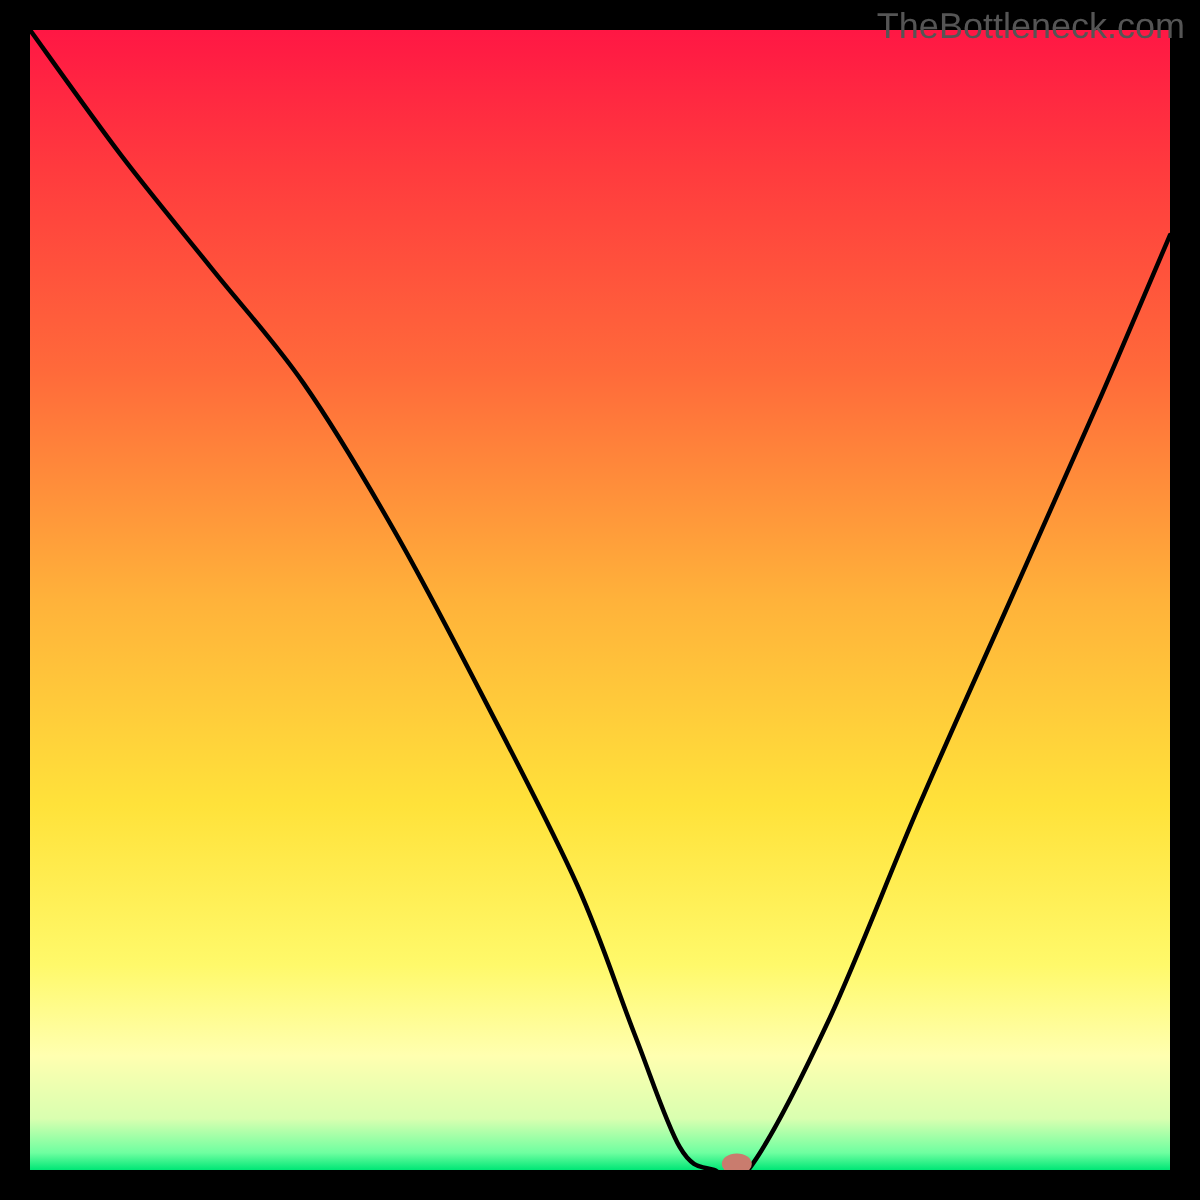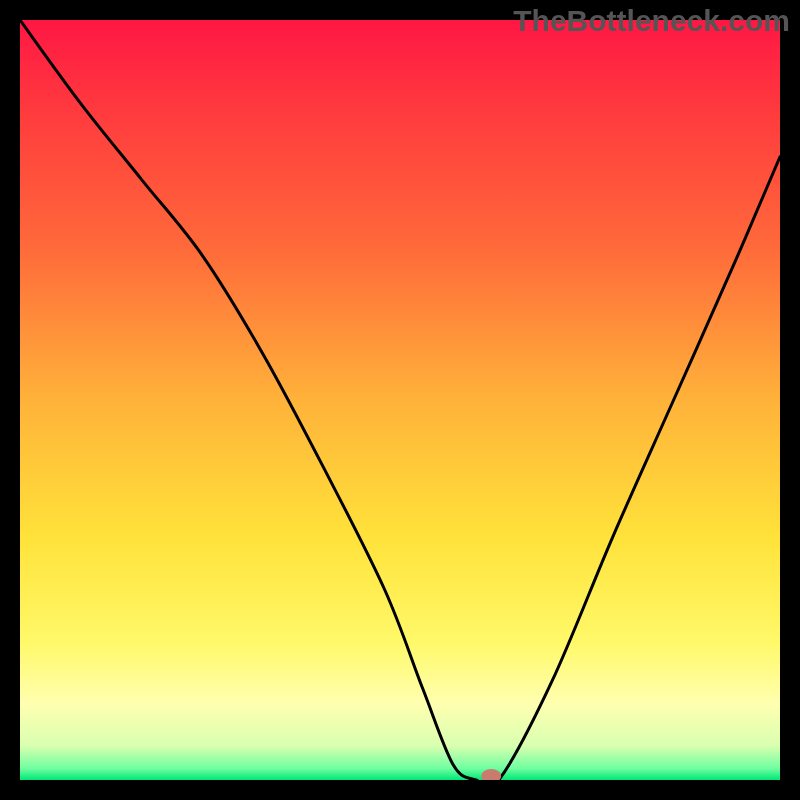--- a/index.html
+++ b/index.html
@@ -9,22 +9,22 @@
     height: 800px;
     background: #000;
     position: relative;
     font-family: Arial, Helvetica, sans-serif;
   }
   .watermark {
     position: absolute;
     top: 4px;
     right: 10px;
     color: #555;
-    font-size: 30px;
-    font-weight: 700;
+    font-size: 24px;
+    font-weight: 400;
     z-index: 10;
   }
   .plot-area {
     position: absolute;
     left: 20px;
     top: 20px;
     width: 760px;
     height: 760px;
     overflow: hidden;
   }

